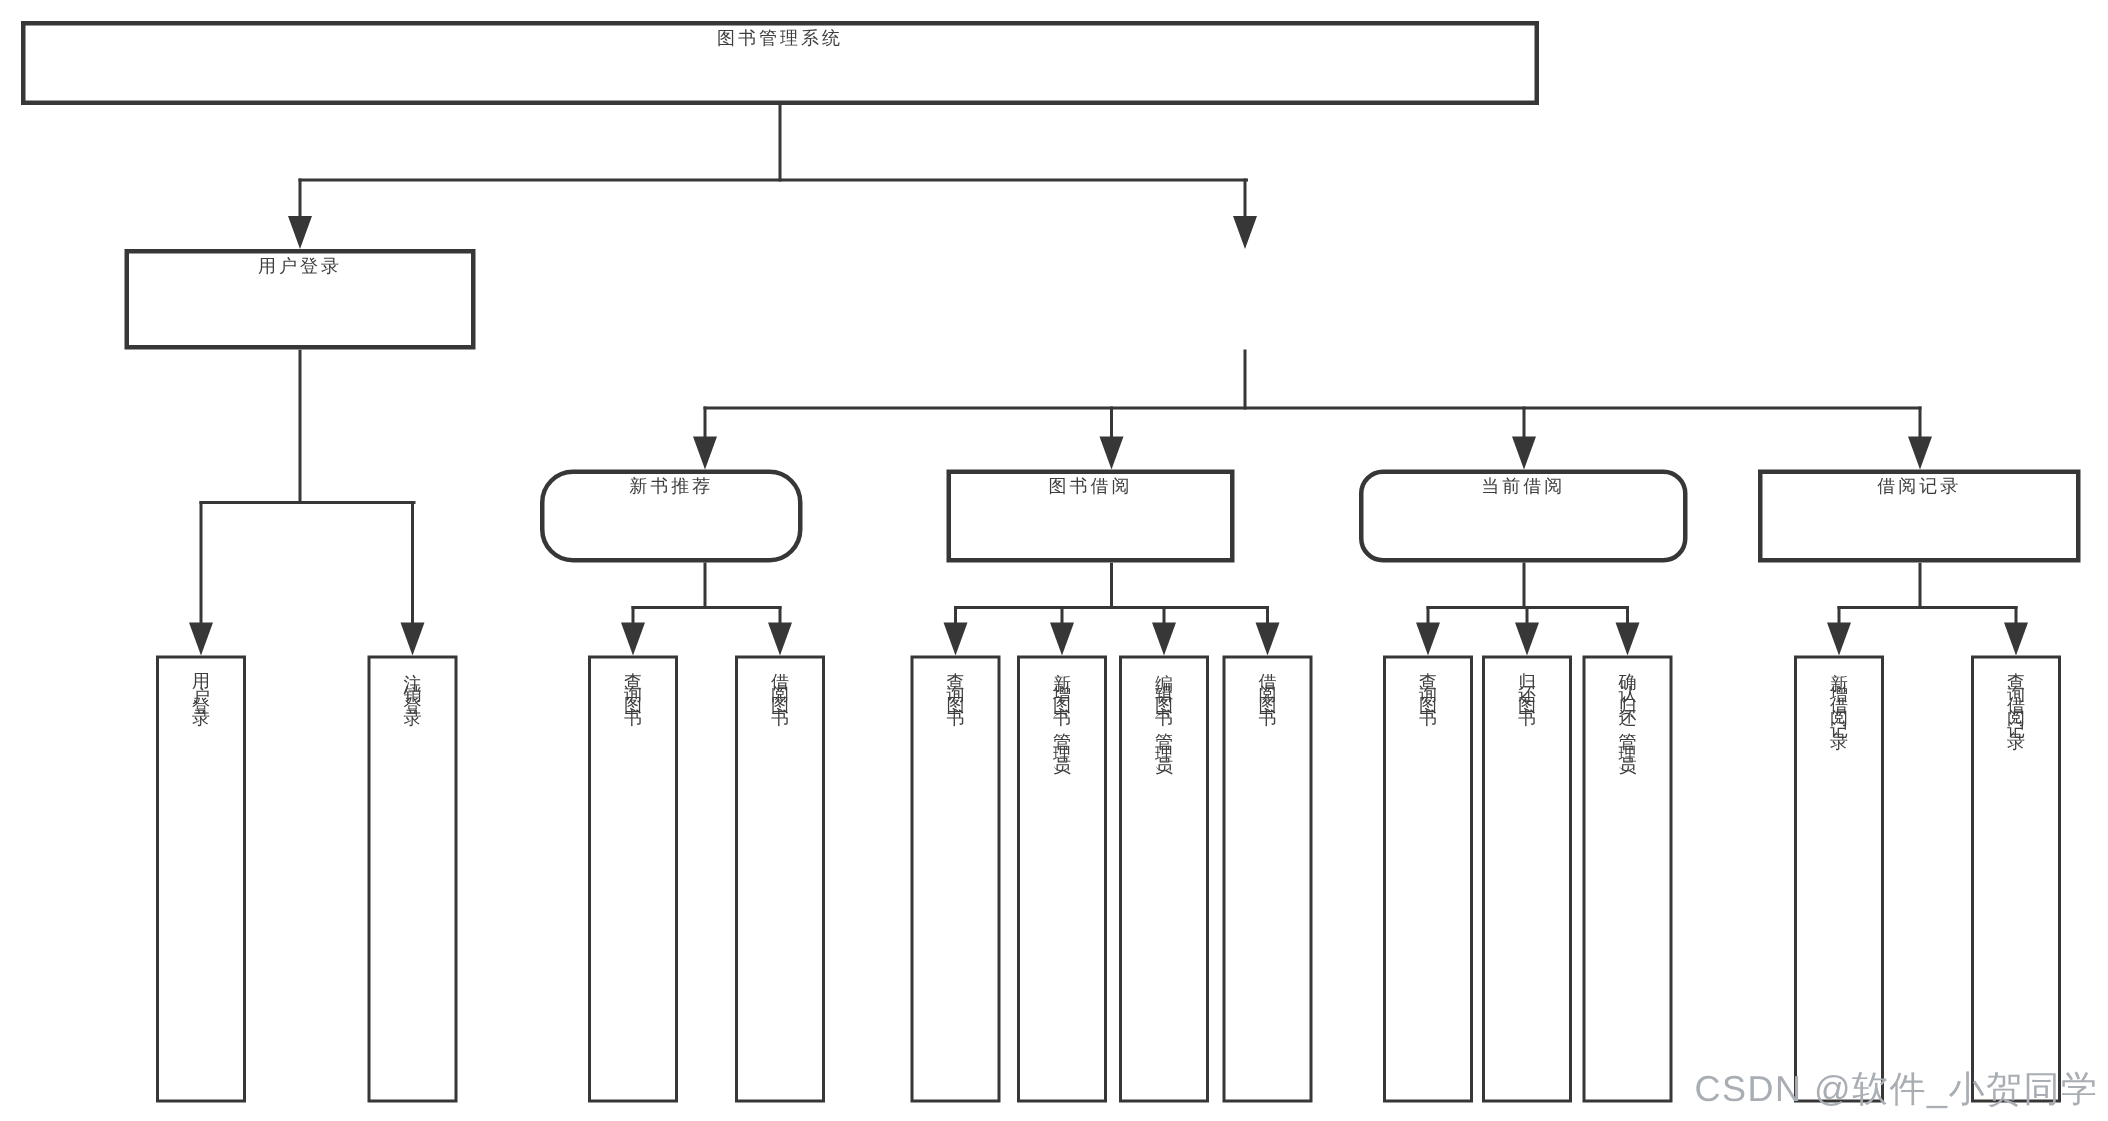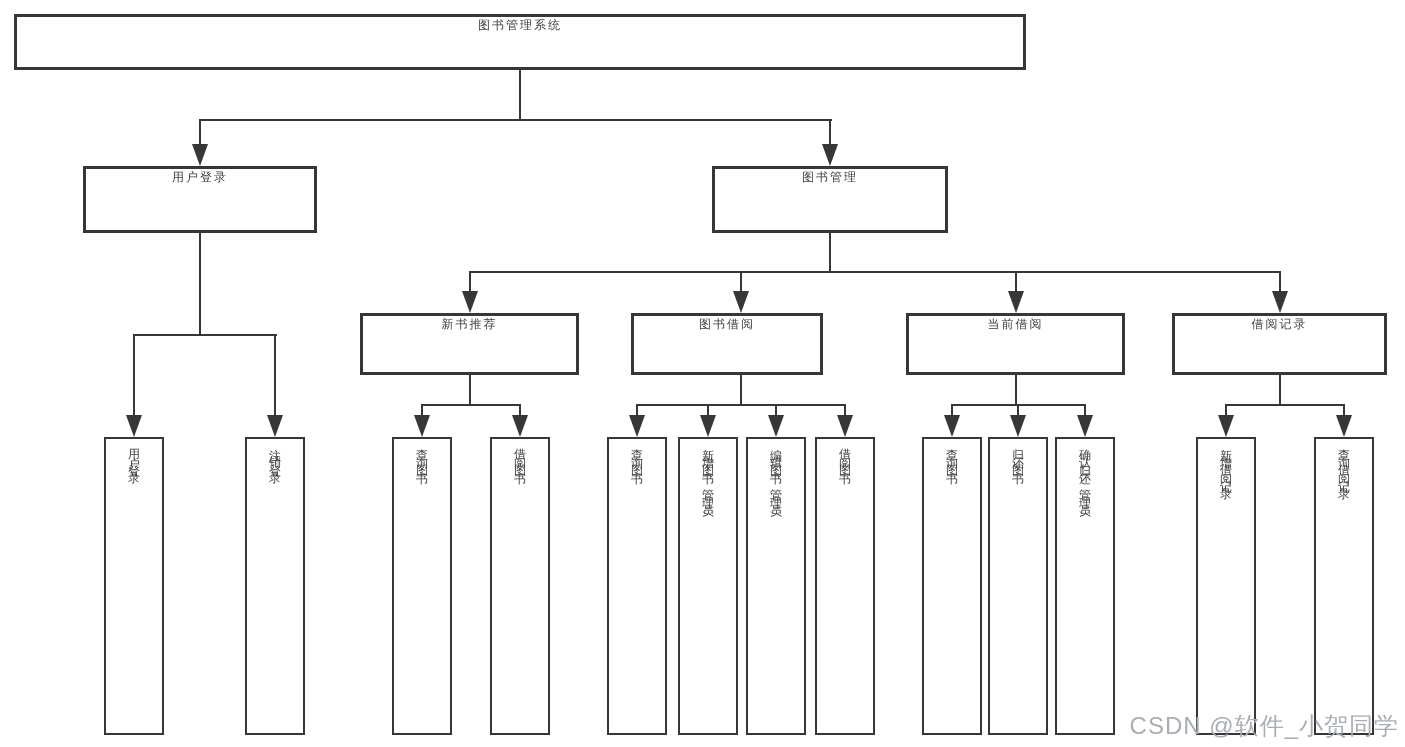--- a/index.html
+++ b/index.html
@@ -119,31 +119,28 @@
   <div class="vline" style="left:1343px;top:404px;height:14px;"></div>
   <div class="arrow" style="left:1336px;top:415px;"></div>
 
   <div class="box" style="left:14px;top:14px;width:1012px;height:56px;">
     <span>图书管理系统</span>
   </div>
 
   <div class="box" style="left:83px;top:166px;width:234px;height:67px;">
     <span>用户登录</span>
   </div>
-  <div class="box" style="left:712px;top:166px;width:236px;height:67px;">
-    <span>图书管理</span>
-  </div>
 
-  <div class="box" style="left:360px;top:313px;width:219px;height:62px;">
+  <div class="box" style="left:360px;top:313px;width:175px;height:62px;border-radius:22px;">
     <span>新书推荐</span>
   </div>
   <div class="box" style="left:631px;top:313px;width:192px;height:62px;">
     <span>图书借阅</span>
   </div>
-  <div class="box" style="left:906px;top:313px;width:219px;height:62px;">
+  <div class="box" style="left:906px;top:313px;width:219px;height:62px;border-radius:16px;">
     <span>当前借阅</span>
   </div>
   <div class="box" style="left:1172px;top:313px;width:215px;height:62px;">
     <span>借阅记录</span>
   </div>
 
   <div class="box leaf" style="left:104px;top:437px;width:60px;height:298px;">
     <span class="vtext">用户登录</span>
   </div>
   <div class="box leaf" style="left:245px;top:437px;width:60px;height:298px;">

